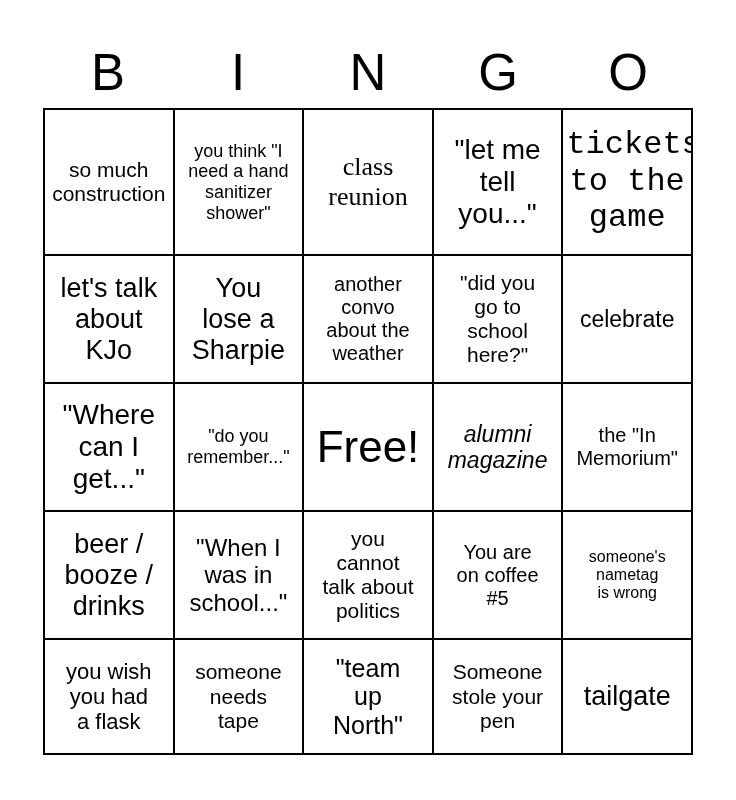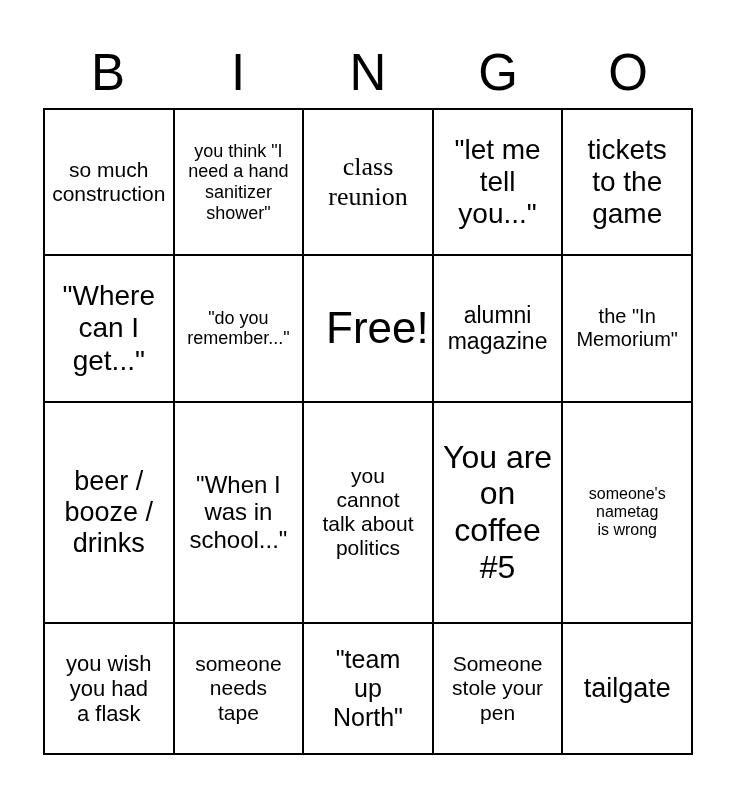--- a/index.html
+++ b/index.html
@@ -70,48 +70,65 @@
 construction</td>
       <td style="font-size: 18px;">you think "I
 need a hand
 sanitizer
 shower"</td>
       <td style="font-size: 26px; font-family: Liberation Serif, serif;">class
 reunion</td>
       <td style="font-size: 28px;">"let me
 tell
 you..."</td>
-      <td style="font-size: 28px;">tickets
+      <td style="font-size: 32px; font-family: Liberation Mono, monospace;">tickets
 to the
 game</td>
+    </tr>
+    <tr>
+      <td style="font-size: 27px;">let's talk
+about
+KJo</td>
+      <td style="font-size: 27px;">You
+lose a
+Sharpie</td>
+      <td style="font-size: 20px;">another
+convo
+about the
+weather</td>
+      <td style="font-size: 21px;">"did you
+go to
+school
+here?"</td>
+      <td style="font-size: 23px;">celebrate</td>
     </tr>
     <tr>
       <td style="font-size: 28px;">"Where
 can I
 get..."</td>
       <td style="font-size: 18px;">"do you
 remember..."</td>
-      <td style="font-size: 44px; text-align: right;">Free!</td>
-      <td style="font-size: 23px;">alumni
+      <td style="font-size: 44px;">Free!</td>
+      <td style="font-size: 23px; font-style: italic;">alumni
 magazine</td>
       <td style="font-size: 20px;">the "In
 Memorium"</td>
     </tr>
     <tr>
       <td style="font-size: 27px; margin-top: 11px;">beer /
 booze /
 drinks</td>
       <td style="font-size: 24px;">"When I
 was in
 school..."</td>
       <td style="font-size: 21px;">you
 cannot
 talk about
 politics</td>
-      <td style="font-size: 32px;">You are
+      <td style="font-size: 20px;">You are
 on coffee
 #5</td>
       <td style="font-size: 16px;">someone's
 nametag
 is wrong</td>
     </tr>
     <tr>
       <td style="font-size: 22px;">you wish
 you had
 a flask</td>

